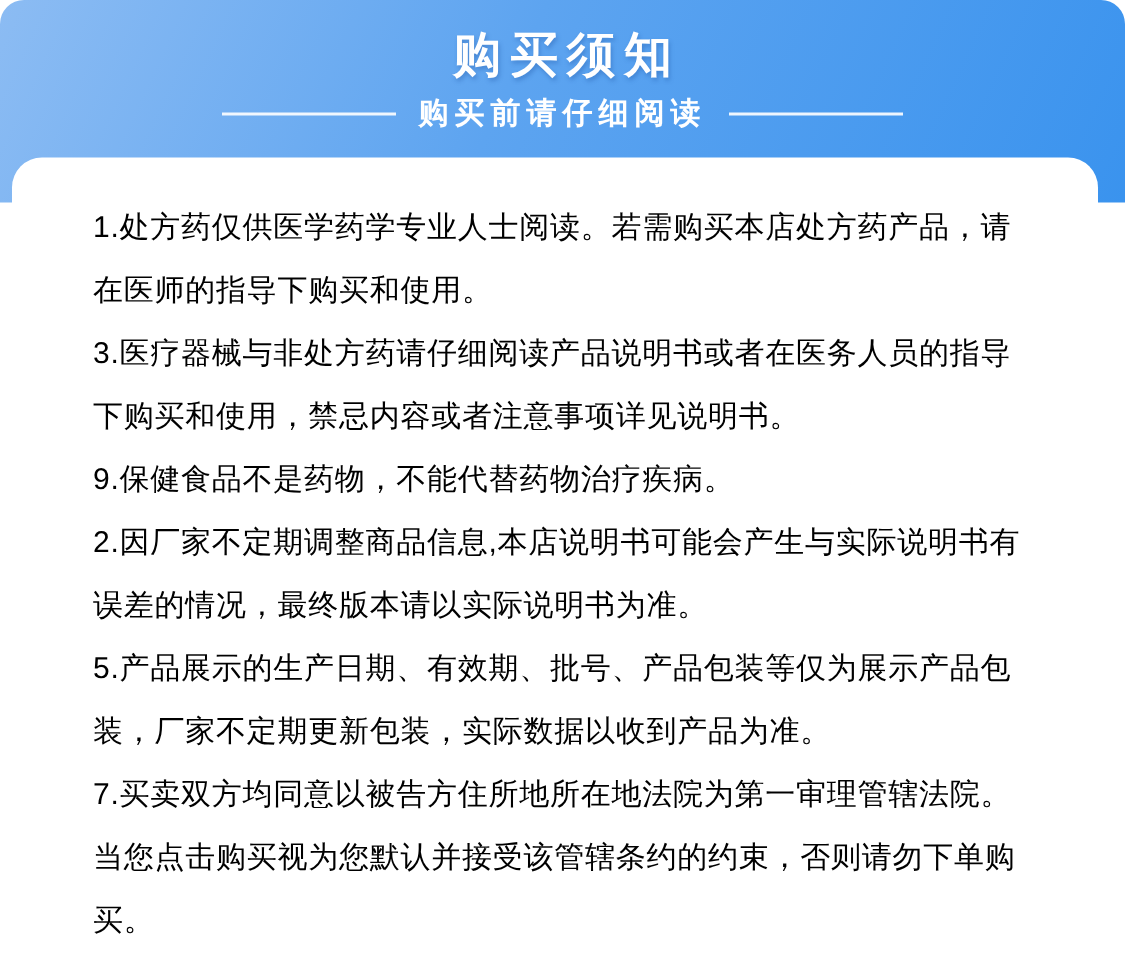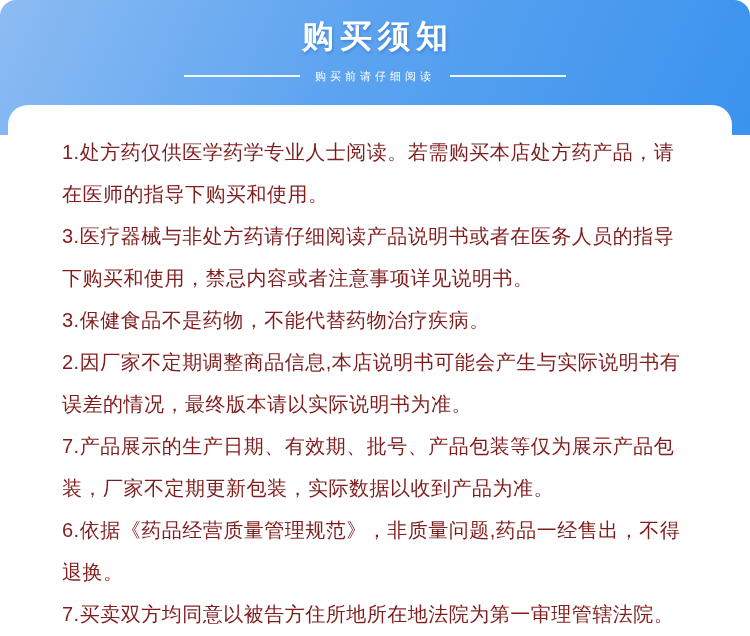--- a/index.html
+++ b/index.html
@@ -43,41 +43,42 @@
     align-items: center;
     justify-content: center;
   }
   .subtitle-line {
     width: 116px;
     height: 1.5px;
     background: rgba(255, 255, 255, 0.9);
     margin: 0 15px;
   }
   .subtitle {
-    font-size: 11px;
+    font-size: 20px;
     color: #ffffff;
     letter-spacing: 4px;
     line-height: 24px;
+    font-weight: bold;
   }
   .card {
     position: absolute;
     top: 105px;
     left: 8px;
     right: 8px;
     bottom: 0;
     background: #ffffff;
     border-radius: 20px 20px 0 0;
     padding: 26px 42px 0 54px;
     box-sizing: border-box;
   }
   .notice-item {
     margin: 0;
     font-size: 20px;
     line-height: 42px;
-    color: #7f1d1d;
+    color: #000000;
     letter-spacing: 0.5px;
     text-align: left;
   }
 </style>
 </head>
 <body>
 
 <div class="page">
 
   <div class="header">
@@ -86,21 +87,20 @@
       <span class="subtitle-line"></span>
       <span class="subtitle">购买前请仔细阅读</span>
       <span class="subtitle-line"></span>
     </div>
   </div>
 
   <div class="card">
     <div id="notice-list">
         <p class="notice-item">1.处方药仅供医学药学专业人士阅读。若需购买本店处方药产品，请在医师的指导下购买和使用。</p>
         <p class="notice-item">3.医疗器械与非处方药请仔细阅读产品说明书或者在医务人员的指导下购买和使用，禁忌内容或者注意事项详见说明书。</p>
-        <p class="notice-item">3.保健食品不是药物，不能代替药物治疗疾病。</p>
+        <p class="notice-item">9.保健食品不是药物，不能代替药物治疗疾病。</p>
         <p class="notice-item">2.因厂家不定期调整商品信息,本店说明书可能会产生与实际说明书有误差的情况，最终版本请以实际说明书为准。</p>
-        <p class="notice-item">7.产品展示的生产日期、有效期、批号、产品包装等仅为展示产品包装，厂家不定期更新包装，实际数据以收到产品为准。</p>
-        <p class="notice-item">6.依据《药品经营质量管理规范》，非质量问题,药品一经售出，不得退换。</p>
+        <p class="notice-item">5.产品展示的生产日期、有效期、批号、产品包装等仅为展示产品包装，厂家不定期更新包装，实际数据以收到产品为准。</p>
         <p class="notice-item">7.买卖双方均同意以被告方住所地所在地法院为第一审理管辖法院。当您点击购买视为您默认并接受该管辖条约的约束，否则请勿下单购买。</p>
       </div>
   </div>
 
 </div>
 
 </body></html>

